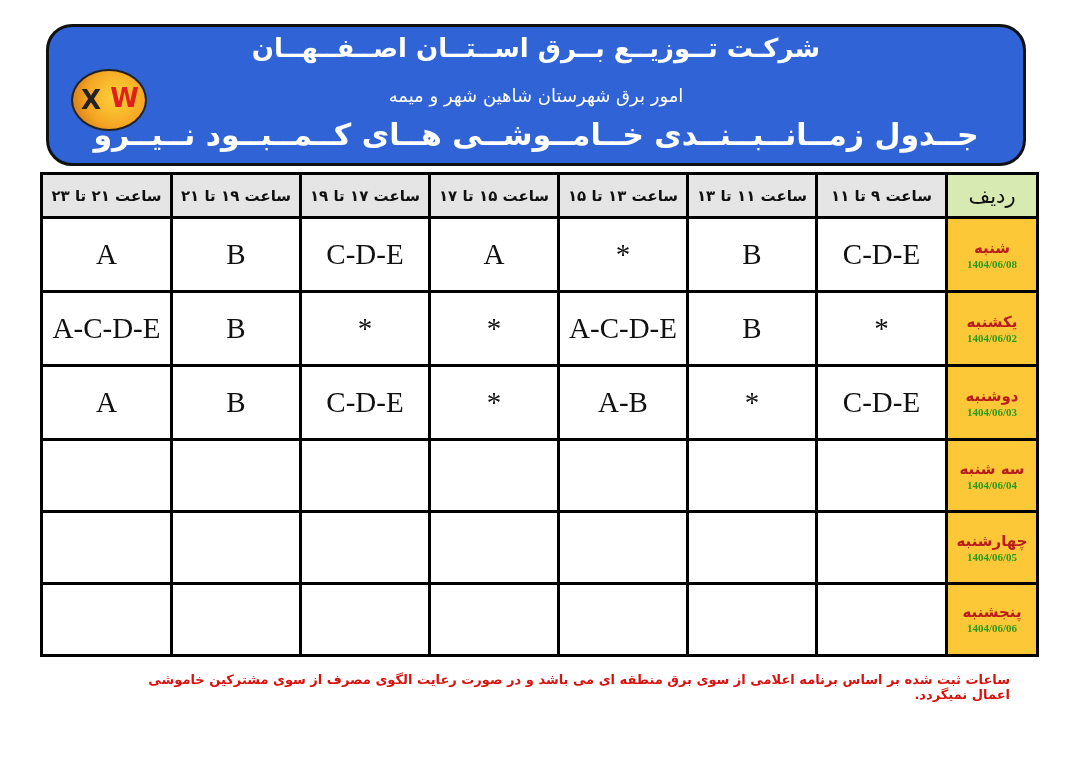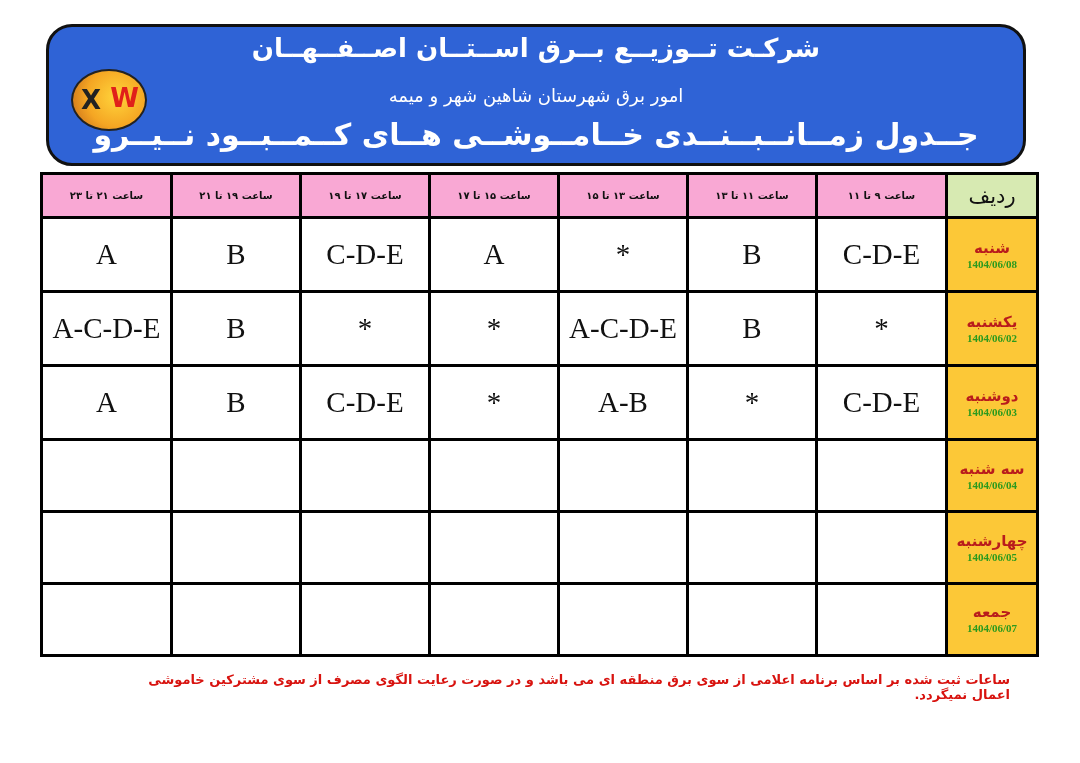--- a/index.html
+++ b/index.html
@@ -13,21 +13,21 @@
   .banner .t2 { position:absolute; left:0; right:0; top:52px; font-size:18px; font-weight:normal;margin-top:6px; }
   .banner .t3 { position:absolute; left:0; right:0; top:90px; font-size:30px; font-weight:bold; letter-spacing:1px; }
   .logo { position:absolute; left:22px; top:42px; width:72px; height:58px; border-radius:50%;
     background:radial-gradient(circle at 60% 45%, #ffd43b 0%, #f5a623 55%, #c0651a 100%);
     border:2px solid #222; overflow:hidden; }
   .logo .w { position:absolute; right:6px; top:12px; color:#e0201a; font-weight:bold; font-size:26px; font-family:"DejaVu Sans", sans-serif; }
   .logo .x { position:absolute; left:8px; top:14px; color:#222; font-weight:bold; font-size:26px; font-family:"DejaVu Sans", sans-serif; }
 
   table.sched { position:absolute; left:40px; top:172px; width:996px; height:485px; border-collapse:collapse; direction:rtl; table-layout:fixed; }
   table.sched td, table.sched th { border:3px solid #000; text-align:center; vertical-align:middle; padding:0; }
-  table.sched th { background:#f9a8d4; font-size:10px; font-weight:bold; height:41px; color:#111; }
+  table.sched th { background:#e5e5e5; font-size:15px; font-weight:bold; height:41px; color:#111; }
   table.sched th.rowhdr { background:#d7eab2; font-size:21px; font-weight:normal;margin-left:23px; }
   table.sched td.day { background:#fcc837; }
   td.day .dn { font-size:15px; font-weight:bold; color:#b91c1c; line-height:18px; }
   td.day .dd { font-size:11px; font-weight:bold; color:#2a9a1e; font-family:"Liberation Serif", serif; line-height:14px; }
   td.cell { font-family:"Liberation Serif", serif; font-size:29px; color:#111; background:#fff; }
   .note { position:absolute; left:130px; top:672px; width:880px; direction:rtl; color:#d8130f; font-weight:bold; font-size:13px; }
 </style>
 </head>
 <body>
 
@@ -125,22 +125,22 @@
         <td class="cell"></td>
         <td class="cell"></td>
         <td class="cell"></td>
         <td class="cell"></td>
         <td class="cell"></td>
         <td class="cell"></td>
         <td class="cell"></td>
       </tr>
       <tr>
         <td class="day">
-          <div class="dn">جمعه</div>
-          <div class="dd">1404/06/07</div>
+          <div class="dn">پنجشنبه</div>
+          <div class="dd">1404/06/06</div>
         </td>
         <td class="cell"></td>
         <td class="cell"></td>
         <td class="cell"></td>
         <td class="cell"></td>
         <td class="cell"></td>
         <td class="cell"></td>
         <td class="cell"></td>
       </tr>
     </tbody>

